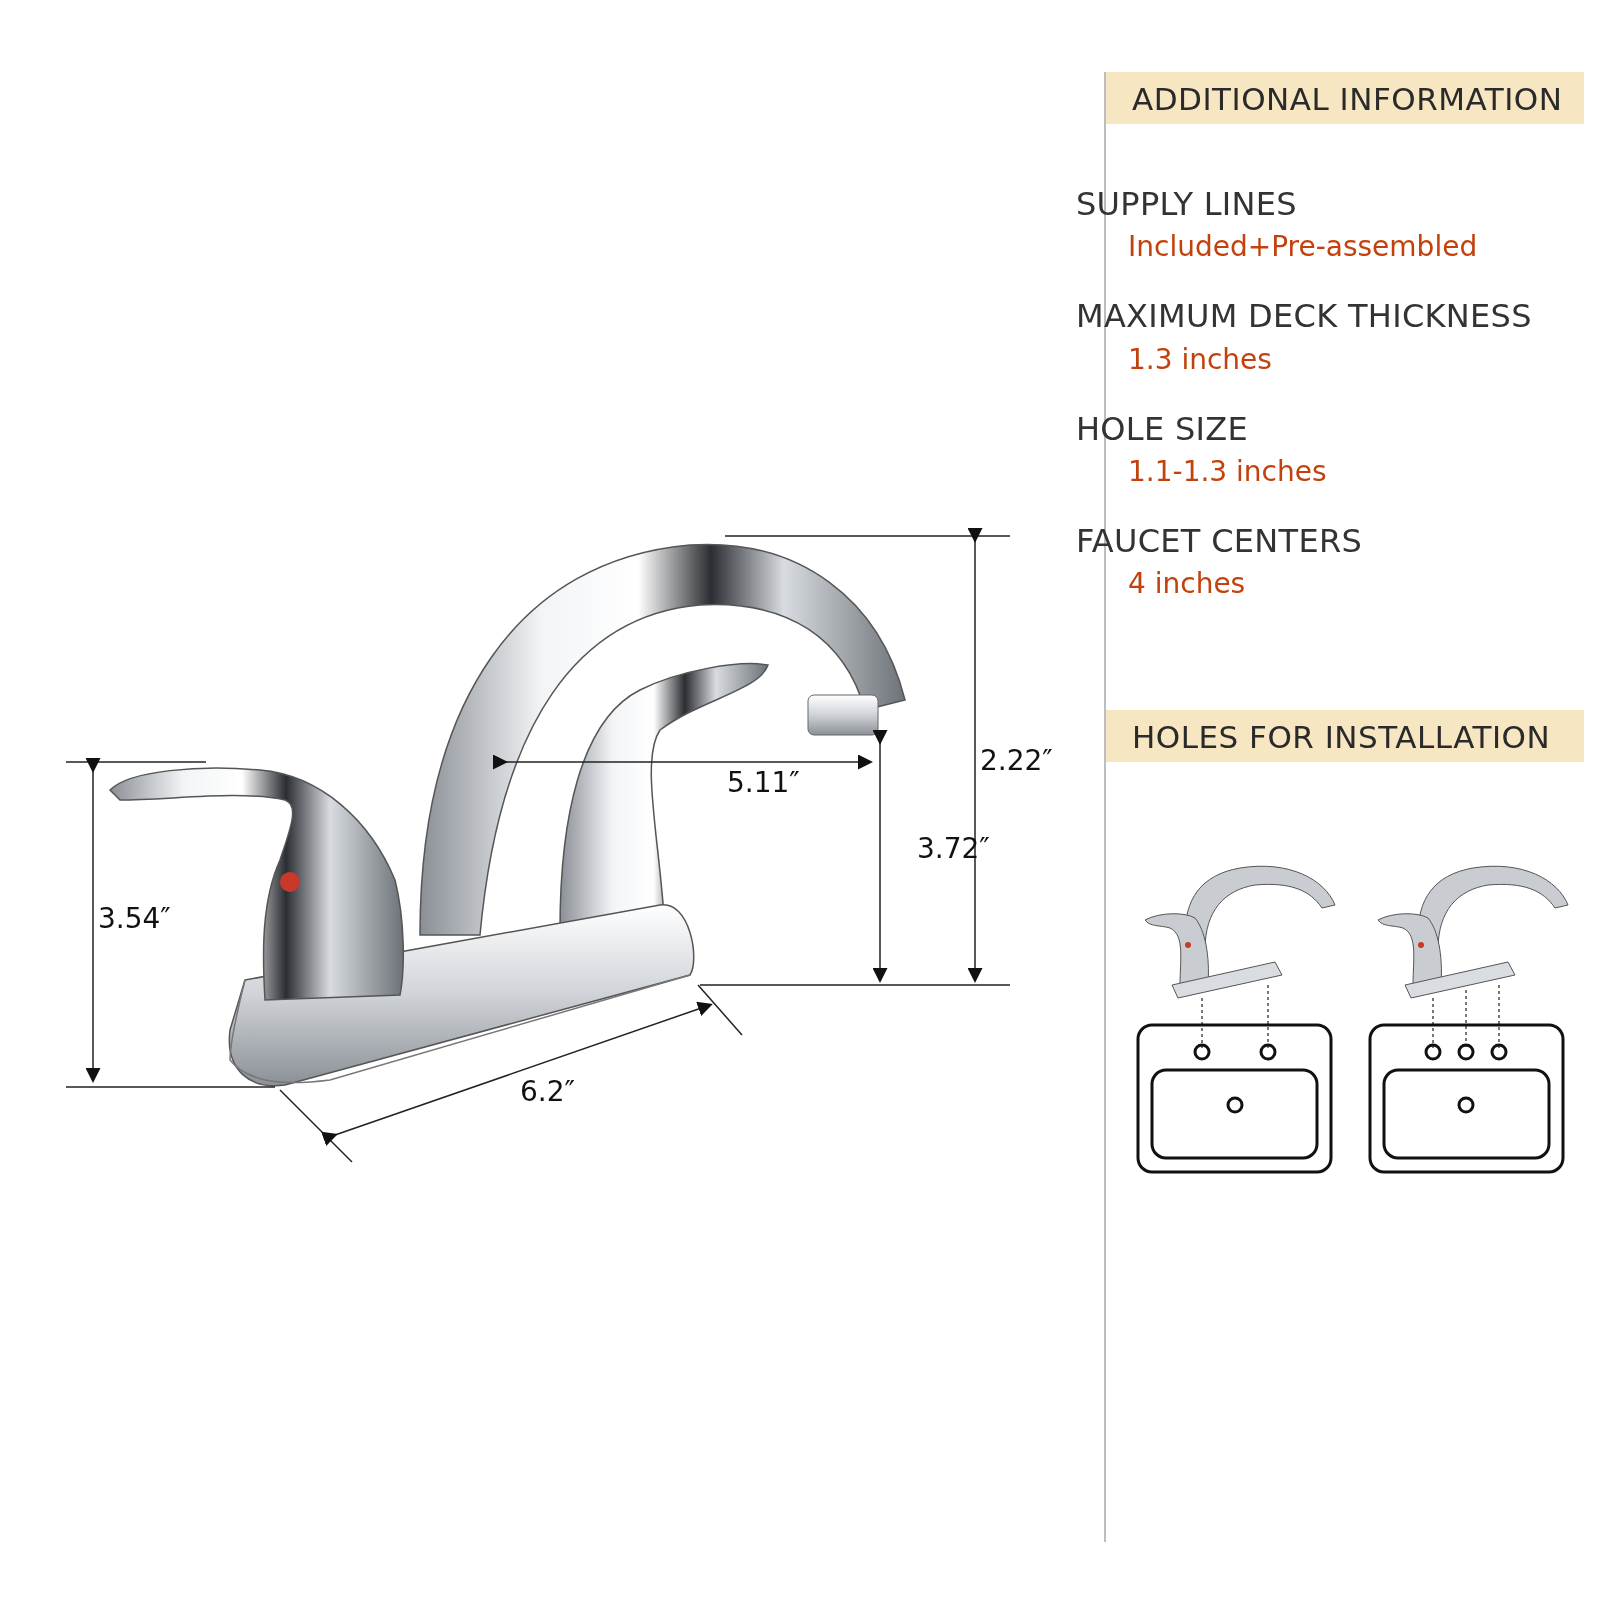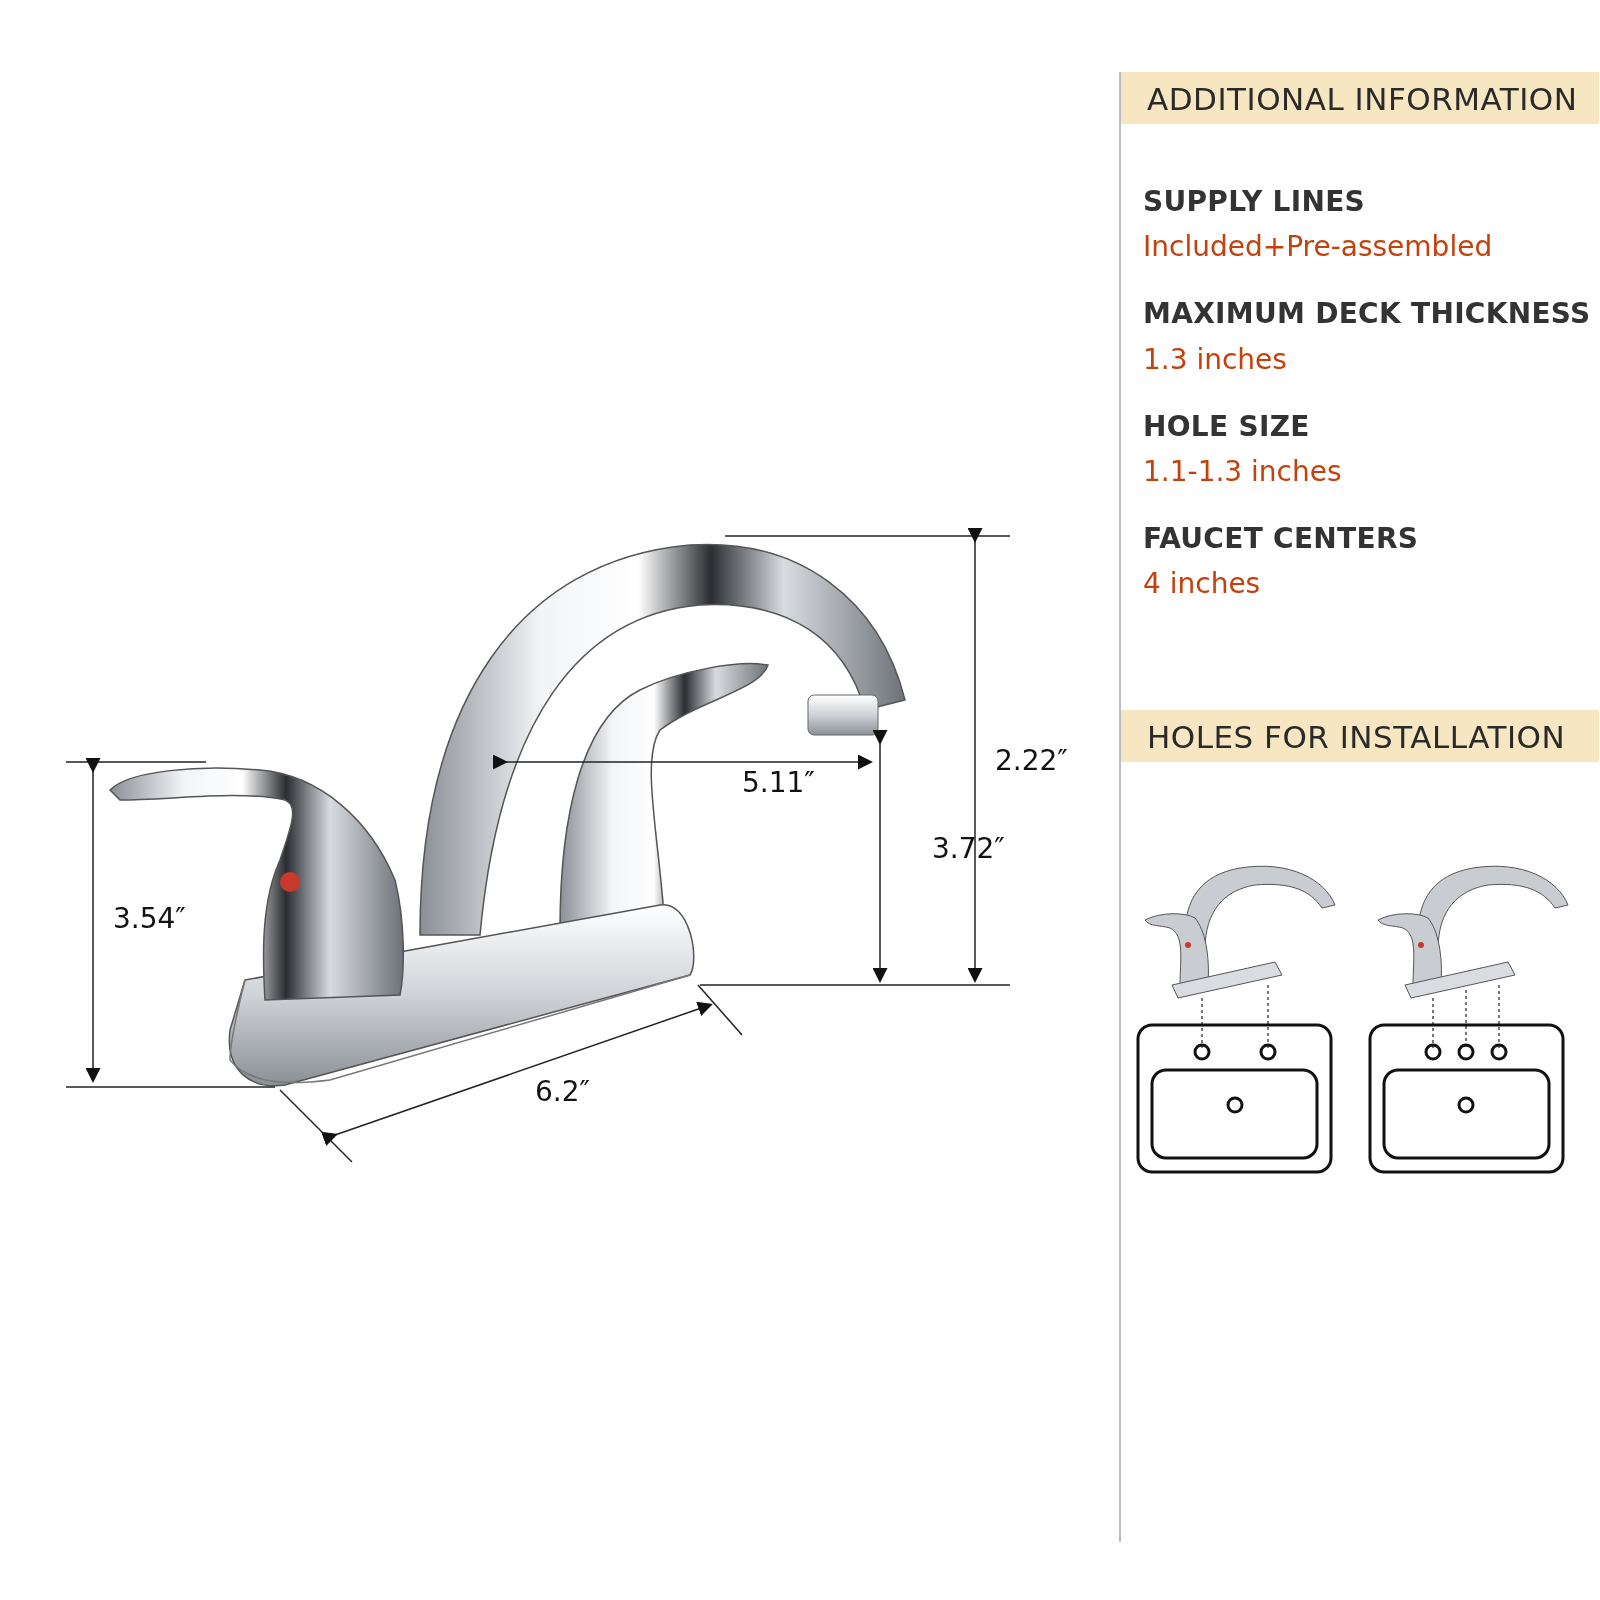--- a/index.html
+++ b/index.html
@@ -1,22 +1,22 @@
 <!DOCTYPE html>
 <html><head>
 <meta charset="utf-8">
 <style>
   html, body { margin:0; padding:0; background:#ffffff; }
   body { width:1600px; height:1600px; position:relative; overflow:hidden;
          font-family:"DejaVu Sans", sans-serif; color:#2b2b2b; }
-  .abs { position:absolute;margin-left:15px; }
+  .abs { position:absolute; }
   .divider { left:1104px; top:72px; width:2px; height:1470px; background:#bdbdbd; }
   .band { left:1106px; width:478px; height:52px; background:#f6e6c2; }
   .band span { position:absolute; left:26px; top:9px; font-size:31px; letter-spacing:0.5px; color:#2a2a2a; }
-  .spec-label { left:1128px; font-size:28px; font-weight:bold; color:#333; letter-spacing:0.3px; }
+  .spec-label { left:1076px; font-size:32px; font-weight:normal; color:#333; letter-spacing:0.3px; }
   .spec-value { left:1128px; font-size:28px; color:#c2410c; }
   .dim { font-size:28px; color:#111; }
   svg { position:absolute; left:0; top:0; }
 </style>
 </head>
 <body>
 
 <svg width="1100" height="1200">
   <defs>
     <linearGradient id="chrome" x1="0" y1="0" x2="1" y2="0">

